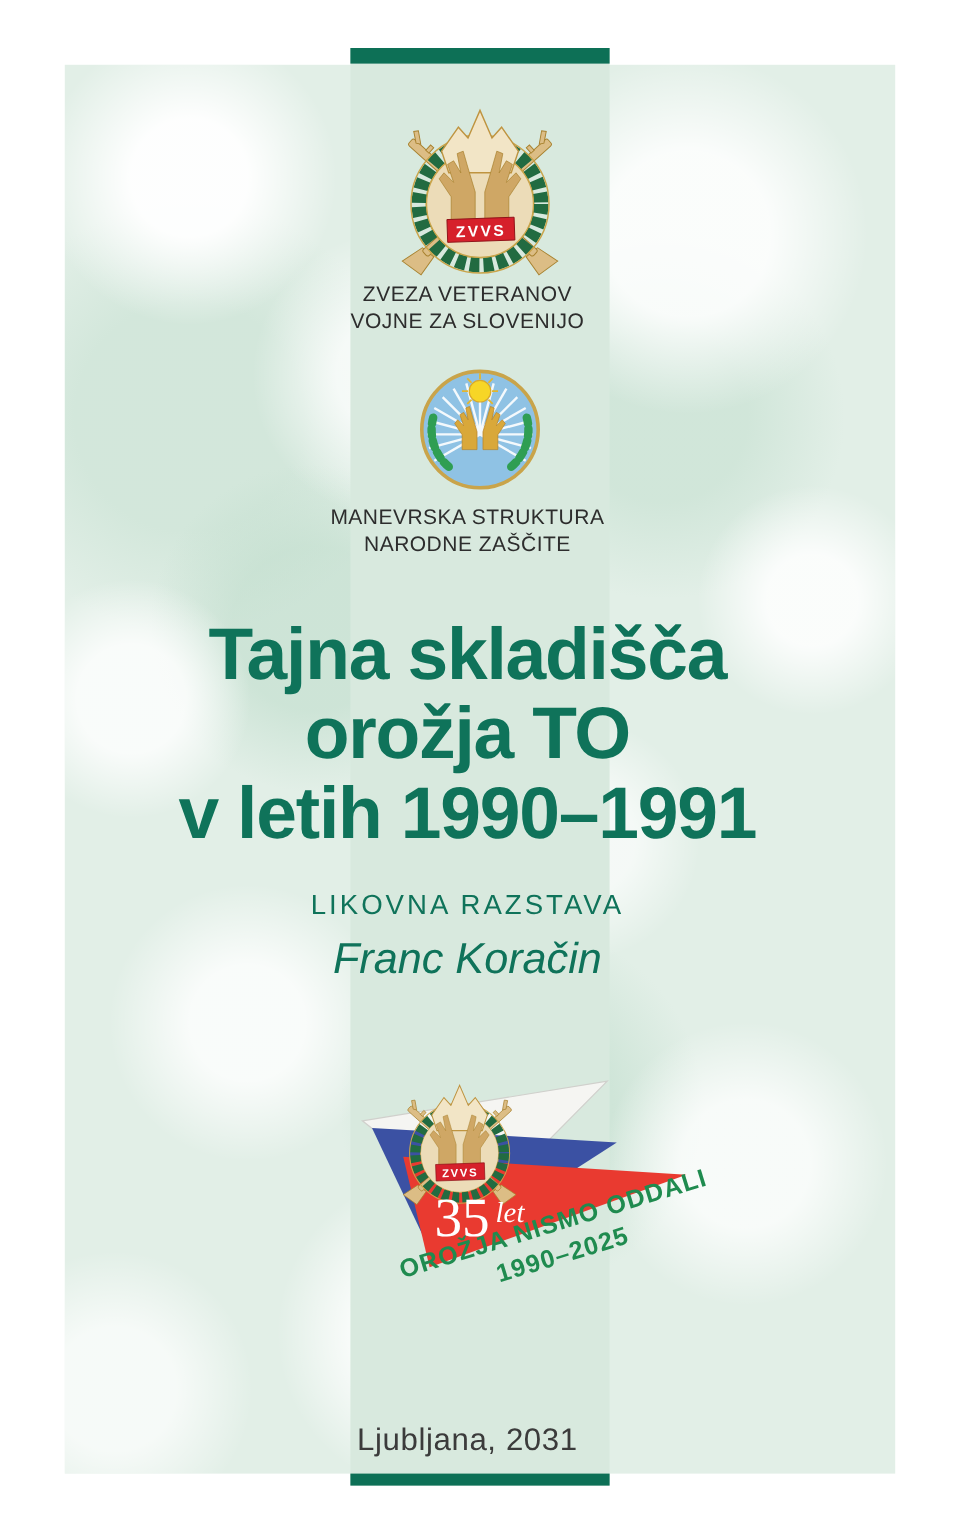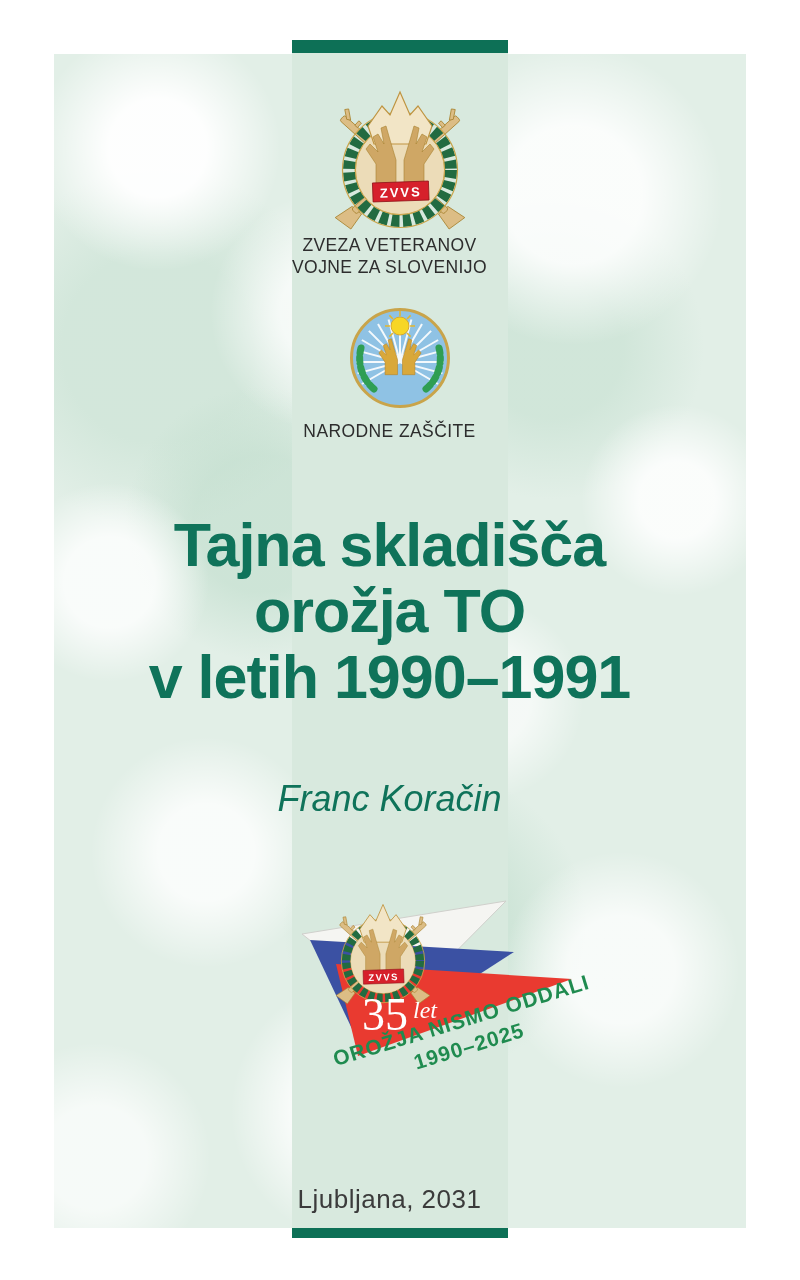--- a/index.html
+++ b/index.html
@@ -164,29 +164,31 @@
       <path d="M26 83 A40 40 0 0 1 13 42"></path>
       <path d="M78 83 A40 40 0 0 0 91 42"></path>
     </g>
     <g transform="translate(52,60) scale(0.62)" fill="#d9a83a" stroke="#b8862a" stroke-width="1">
       <path d="M4 14 L4 -10 L10 -30 L14 -44 L19 -42 L16 -26 L22 -36 L27 -33 L22 -18 L30 -26 L34 -21 L24 -6 L24 14 Z"></path>
       <path d="M-4 14 L-4 -10 L-10 -30 L-14 -44 L-19 -42 L-16 -26 L-22 -36 L-27 -33 L-22 -18 L-30 -26 L-34 -21 L-24 -6 L-24 14 Z"></path>
     </g>
   </svg>
 
   <div class="abs center org-label" style="top:420px;">
+    <div>MANEVRSKA STRUKTURA</div>
     <div>NARODNE ZAŠČITE</div>
   </div>
 
   <div class="abs center title" style="top:512px;">
     <div>Tajna skladišča</div>
     <div>orožja TO</div>
     <div>v letih 1990–1991</div>
   </div>
 
+  <div class="abs center subtitle" style="top:741px;">LIKOVNA RAZSTAVA</div>
 
   <div class="abs center author" style="top:778px;">Franc Koračin</div>
 
 
   <div class="logo35">
     <svg class="pennants" width="320" height="210" viewBox="0 0 320 210">
       <polygon points="22,46 226,13 118,122" fill="#f5f5f2" stroke="#d0d0cc" stroke-width="1"></polygon>
       <polygon points="30,52 234,64 82,162" style="fill:var(--blue)"></polygon>
       <polygon points="56,76 292,91 78,168" style="fill:var(--red)"></polygon>
     </svg>

